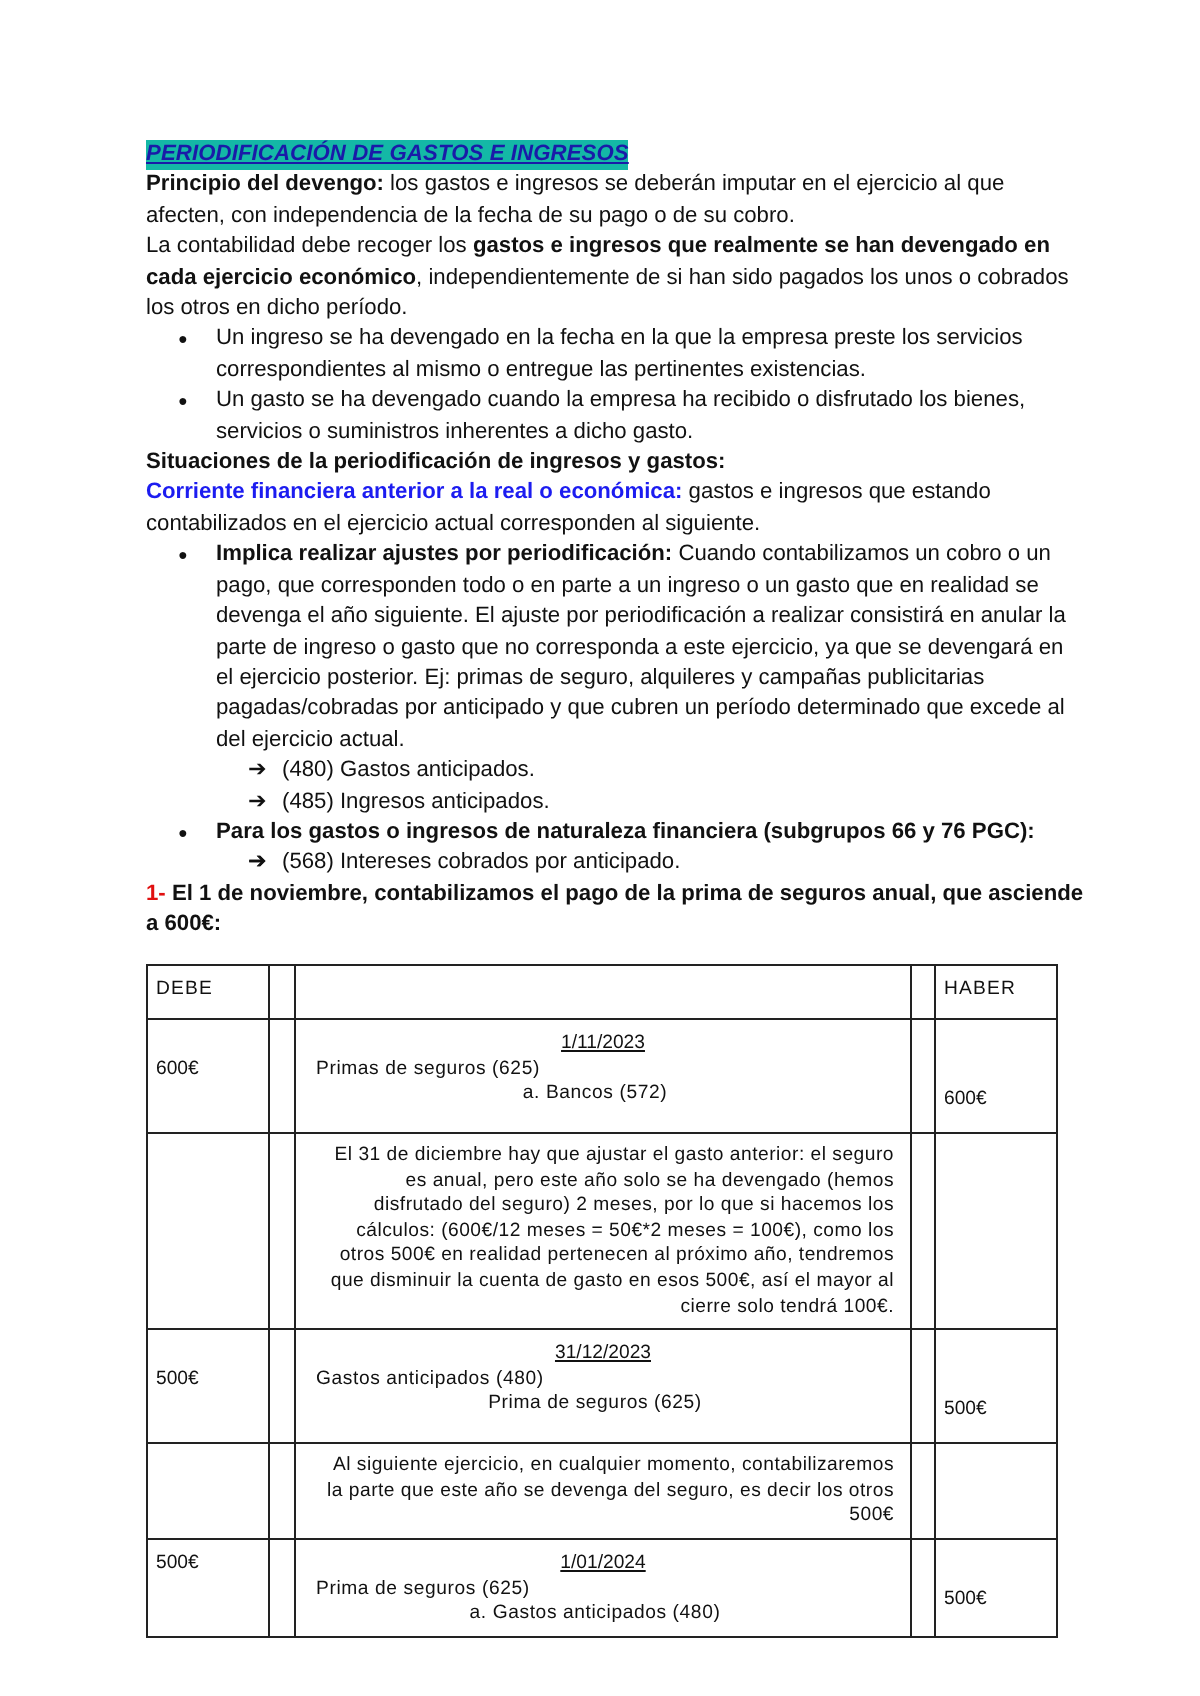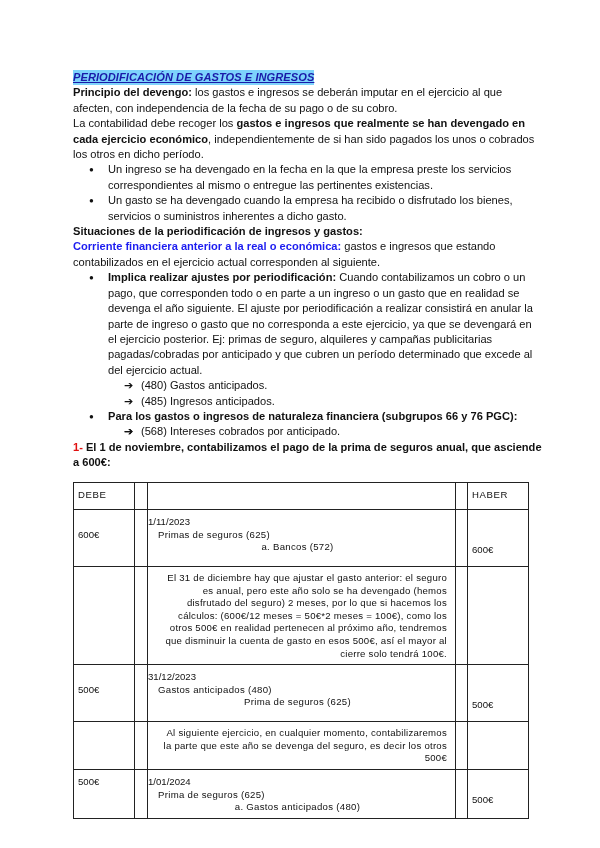--- a/index.html
+++ b/index.html
@@ -1,21 +1,21 @@
 <!DOCTYPE html>
 <html><head>
 <meta charset="utf-8">
 <style>
   html, body { margin: 0; padding: 0; background: #ffffff; }
   body {
     width: 600px; height: 848px; overflow: hidden; position: relative;
     font-family: "Liberation Sans", sans-serif; color: #111;
   }
   .page { position: absolute; left: 73px; top: 70px; width: 470px; font-size: 11.1px; line-height: 15.4px; }
-  .title { display: inline-block; background: #7dd3fc; color: #1a1aa8; font-weight: bold; font-style: italic; text-decoration: underline; letter-spacing: 0.05px; }
+  .title { display: inline-block; background: #14b8a6; color: #1a1aa8; font-weight: bold; font-style: italic; text-decoration: underline; letter-spacing: 0.05px; }
   p { margin: 0; }
   b { font-weight: bold; }
   .blue { color: #1c1cf0; font-weight: bold; }
   .red { color: #e01010; font-weight: bold; }
   ul.bullets { margin: 0; padding: 0; list-style: none; }
   ul.bullets > li { position: relative; padding-left: 35px; }
   ul.bullets > li::before { content: "\25CF"; position: absolute; left: 16px; top: 0; font-size: 8px; }
   ul.arrows { margin: 0; padding: 0; list-style: none; }
   ul.arrows > li { position: relative; padding-left: 68px; }
   ul.arrows > li .arrow { position: absolute; left: 51px; top: 0; }
@@ -29,21 +29,21 @@
   .c-n2 { width: 11px; }
   .c-haber { width: 60px; }
   .hdr td { height: 26px; }
   .hdr .lbl { padding: 6px 0 0 4px; letter-spacing: 0.6px; }
   .entry td { height: 56px; }
   .amt { display: block; padding-left: 4px; }
   .amt.top { padding-top: 19px; }
   .amt.bot { padding-top: 34px; }
   .amt.top2 { padding-top: 6px; }
   .amt.bot2 { padding-top: 24px; }
-  .date { padding-top: 6px; }
+  .date { text-align: center; text-decoration: underline; padding-top: 6px; }
   .dr { padding-left: 10px; letter-spacing: 0.3px; }
   .cr { text-align: center; padding-right: 8px; letter-spacing: 0.3px; }
   .note { padding: 5px 8px 4px 10px; letter-spacing: 0.25px; text-align: right; }
   .entry3 td { height: 48px; }
 </style>
 </head>
 <body>
 
 <div class="page">
   <p><span class="title">PERIODIFICACIÓN DE GASTOS E INGRESOS</span></p>

